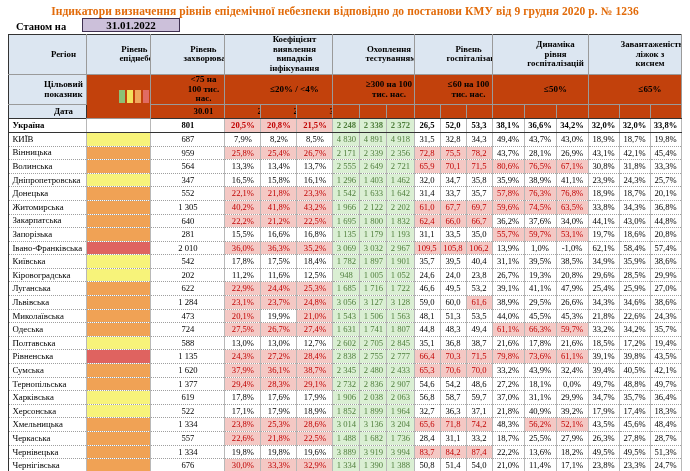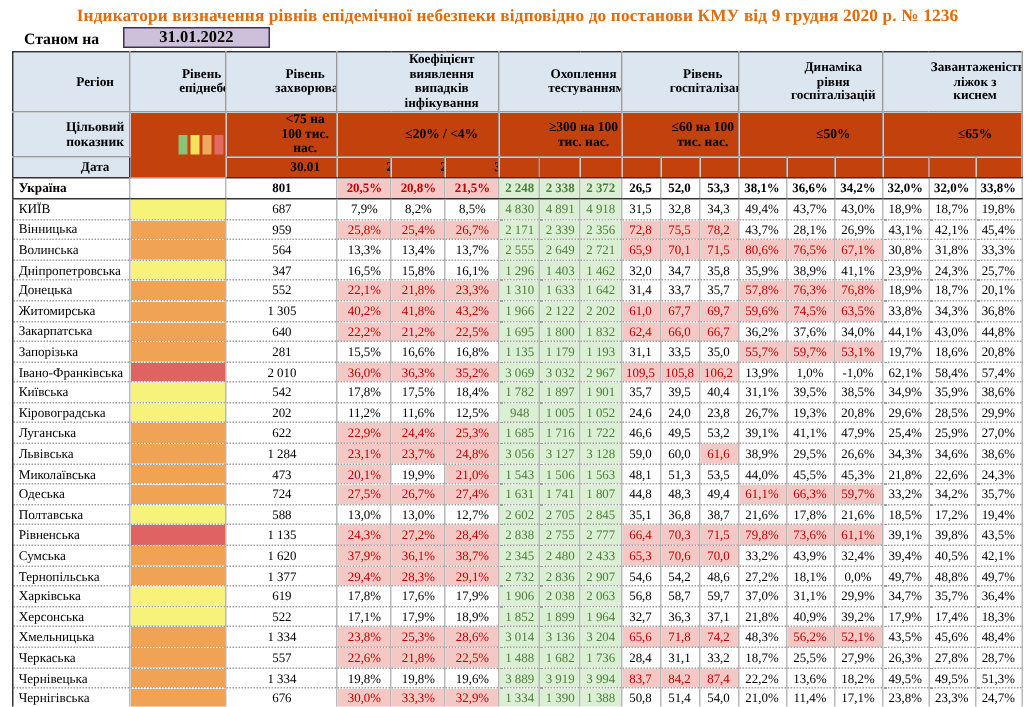--- a/index.html
+++ b/index.html
@@ -215,21 +215,21 @@
         <td class="s-p">24,3%</td>
         <td class="s-p">25,7%</td>
       </tr>
       <tr>
         <td class="region">Донецька</td>
         <td class="gb" style="background: var(--level-orange);"></td>
         <td class="s-p gb">552</td>
         <td class="s-r gb">22,1%</td>
         <td class="s-r">21,8%</td>
         <td class="s-r">23,3%</td>
-        <td class="s-g gb">1 310</td>
+        <td class="s-g gb">1 542</td>
         <td class="s-g">1 633</td>
         <td class="s-g">1 642</td>
         <td class="s-p gb">31,4</td>
         <td class="s-p">33,7</td>
         <td class="s-p">35,7</td>
         <td class="s-r gb">57,8%</td>
         <td class="s-r">76,3%</td>
         <td class="s-r">76,8%</td>
         <td class="s-p gb">18,9%</td>
         <td class="s-p">18,7%</td>

